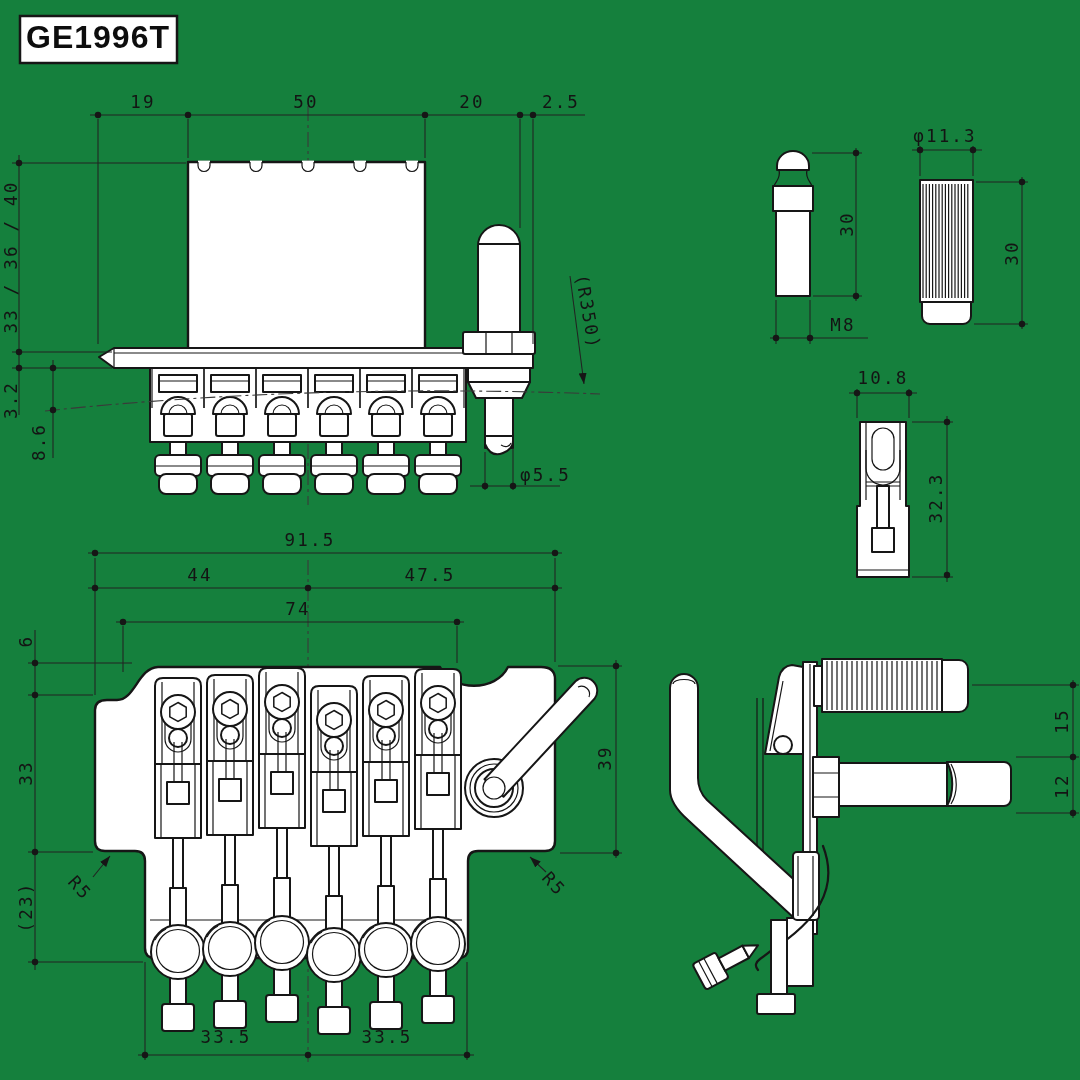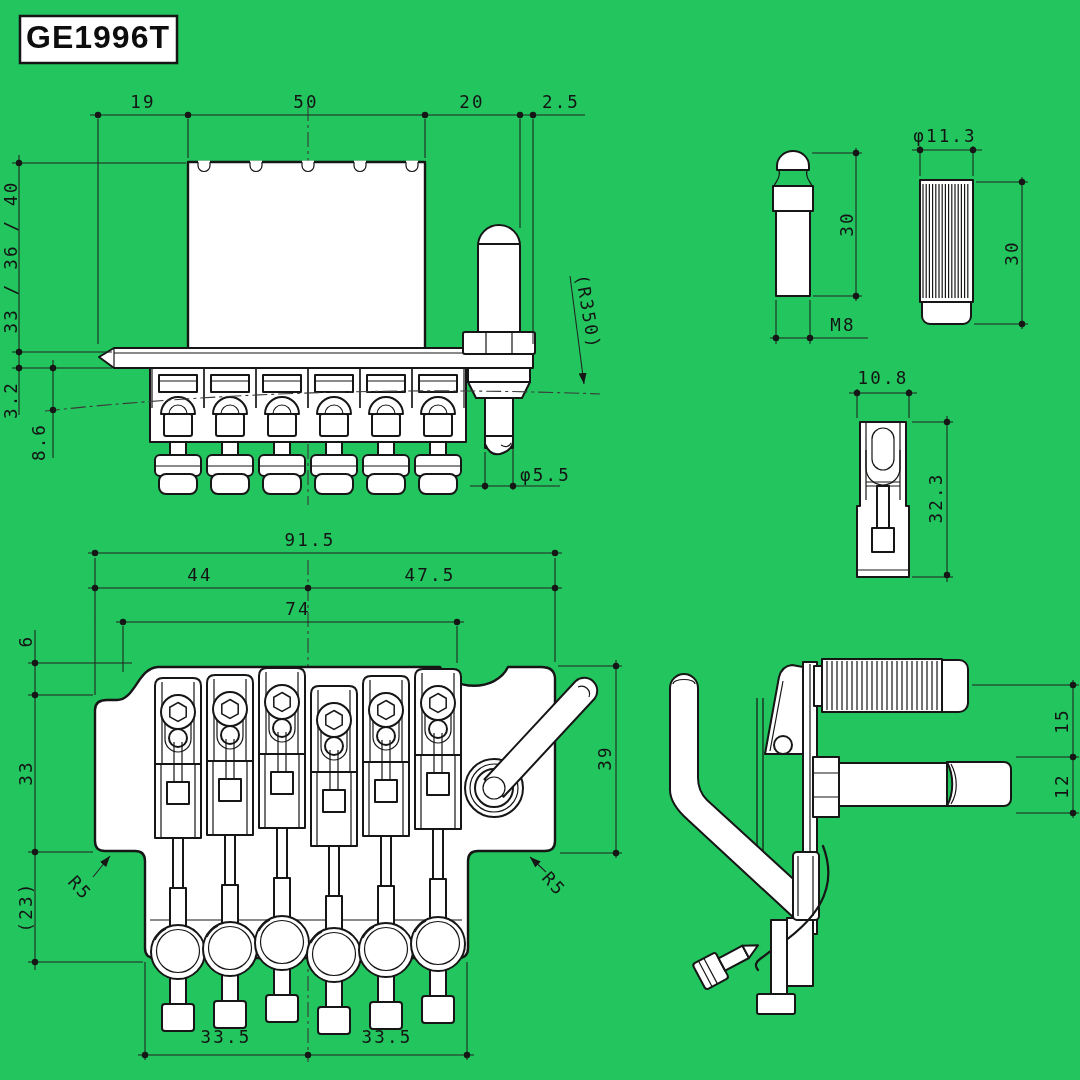--- a/index.html
+++ b/index.html
@@ -1,16 +1,16 @@
 <!DOCTYPE html>
 <html><head>
 <meta charset="utf-8">
 <style>
   html,body{margin:0;padding:0;background:#fff;}
-  #stage{position:relative;width:1080px;height:1080px;background:#22c55e;overflow:hidden;}
+  #stage{position:relative;width:1080px;height:1080px;background:#15803d;overflow:hidden;}
   svg{position:absolute;left:0;top:0;}
   .of  {fill:#fff;stroke:#161616;stroke-width:2;stroke-linejoin:round;}
   .ofk {fill:#fff;stroke:#161616;stroke-width:2.4;stroke-linejoin:round;}
   .tl  {fill:none;stroke:#161616;stroke-width:1.2;stroke-linejoin:round;}
   .tlf {fill:#fff;stroke:#161616;stroke-width:1.2;}
   .w2  {fill:none;stroke:#161616;stroke-width:2.2;stroke-linecap:round;}
   .dm  {fill:none;stroke:#222;stroke-width:1.05;}
   .cl  {fill:none;stroke:#3a3a3a;stroke-width:1.1;stroke-dasharray:15 4 3 4;}
   .dt  {fill:#161616;stroke:none;}
   text.d{font-family:"DejaVu Sans Mono","Liberation Mono",monospace;font-size:17.5px;letter-spacing:2.2px;fill:#141414;}

